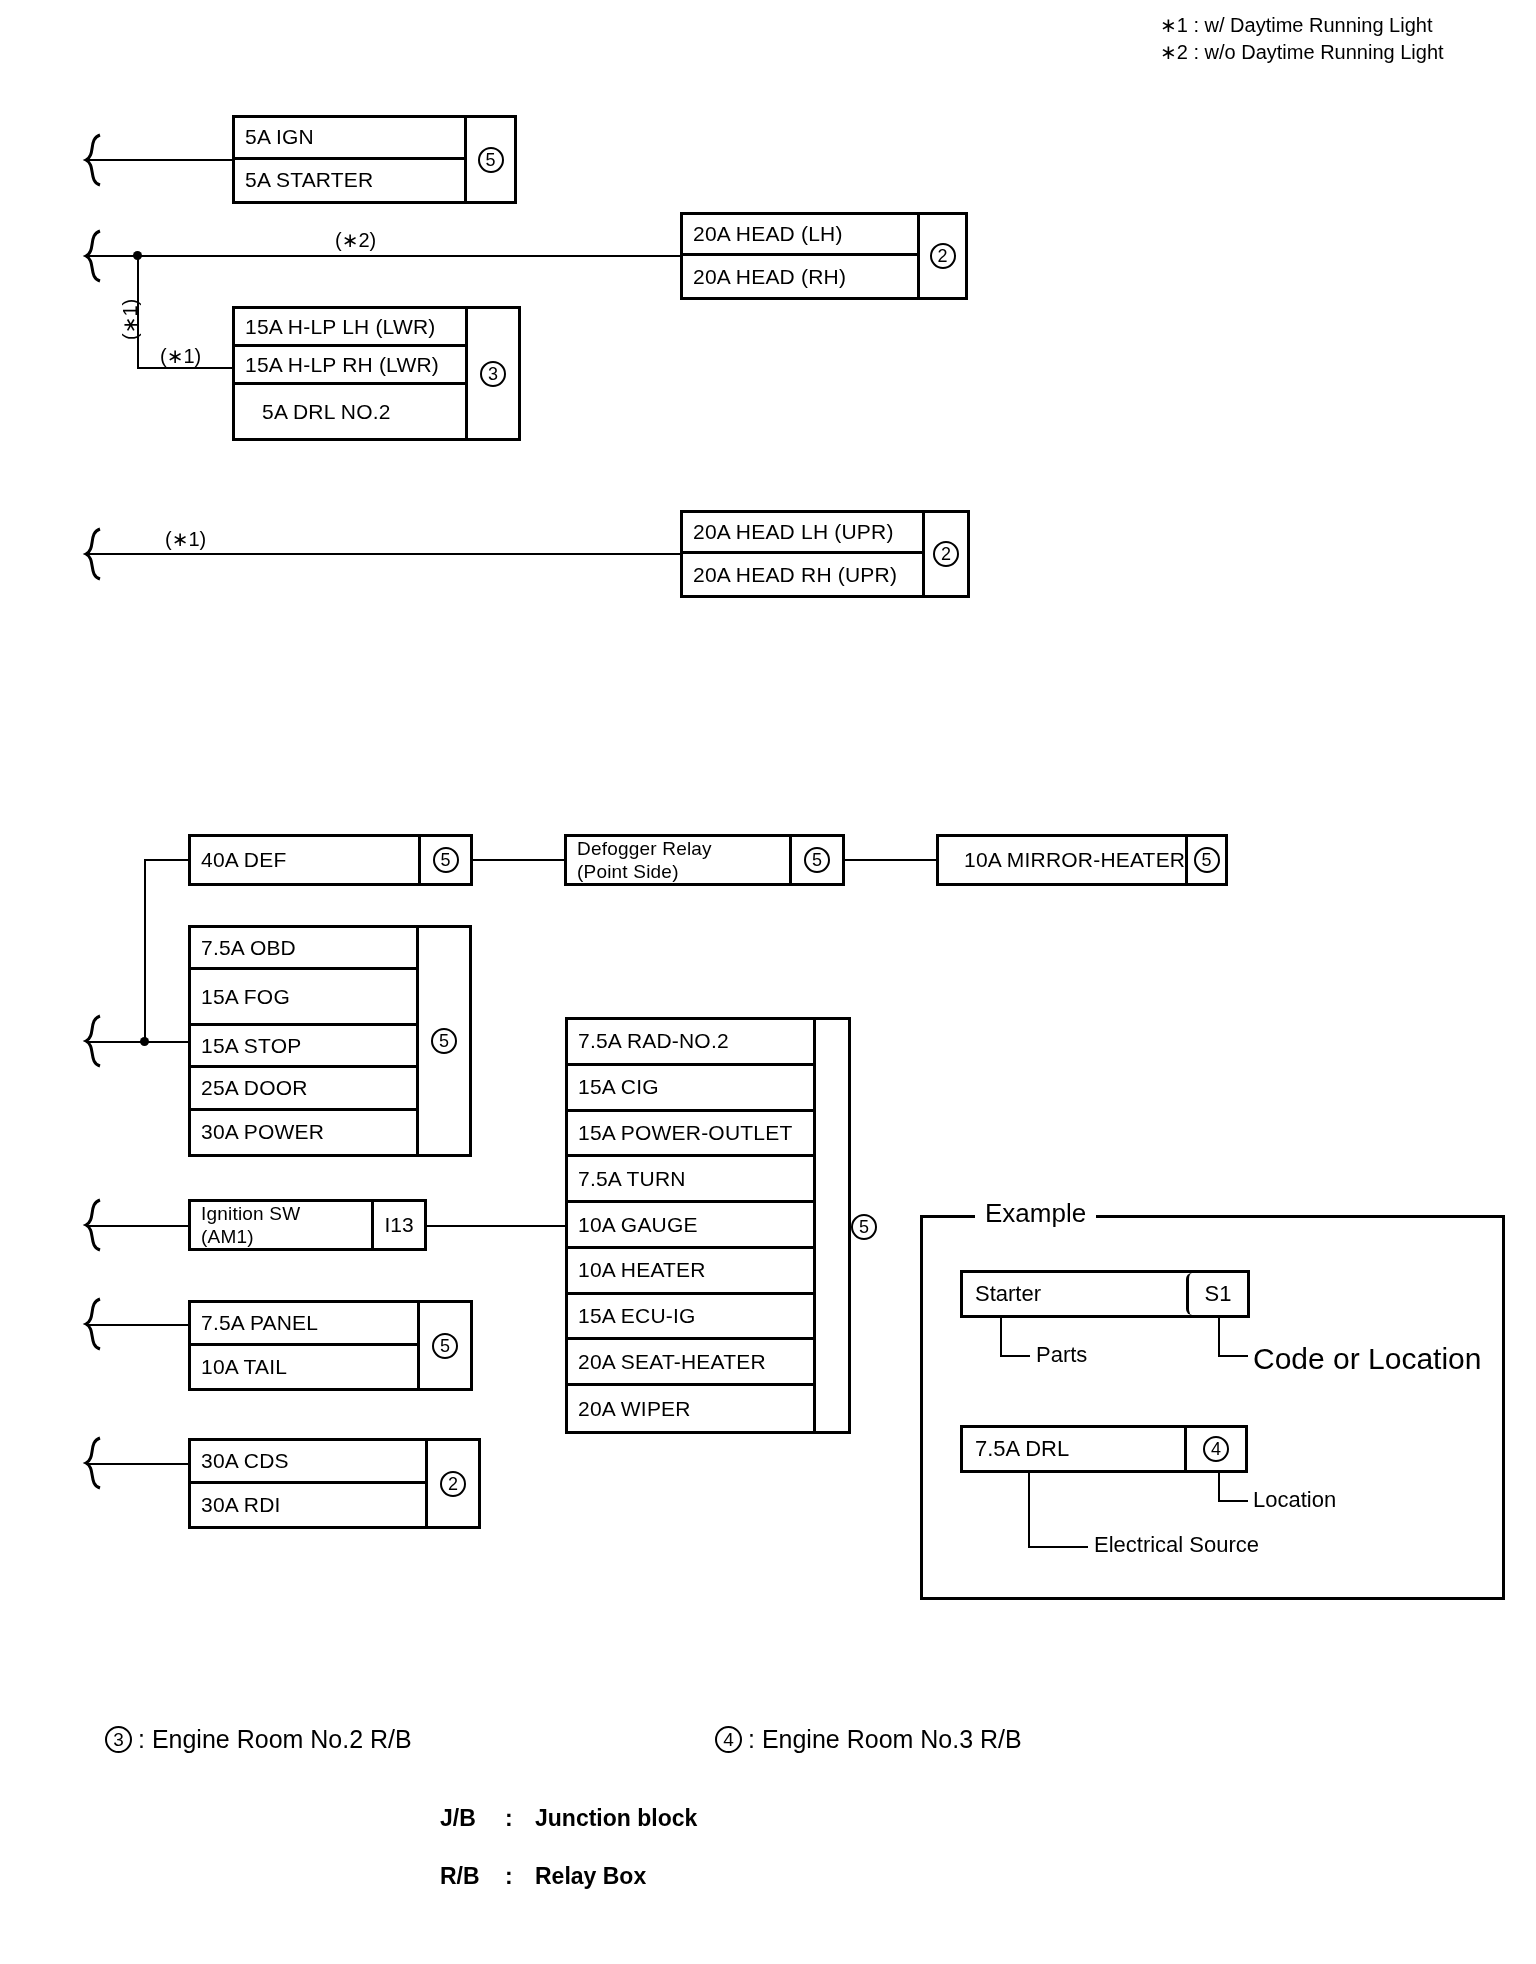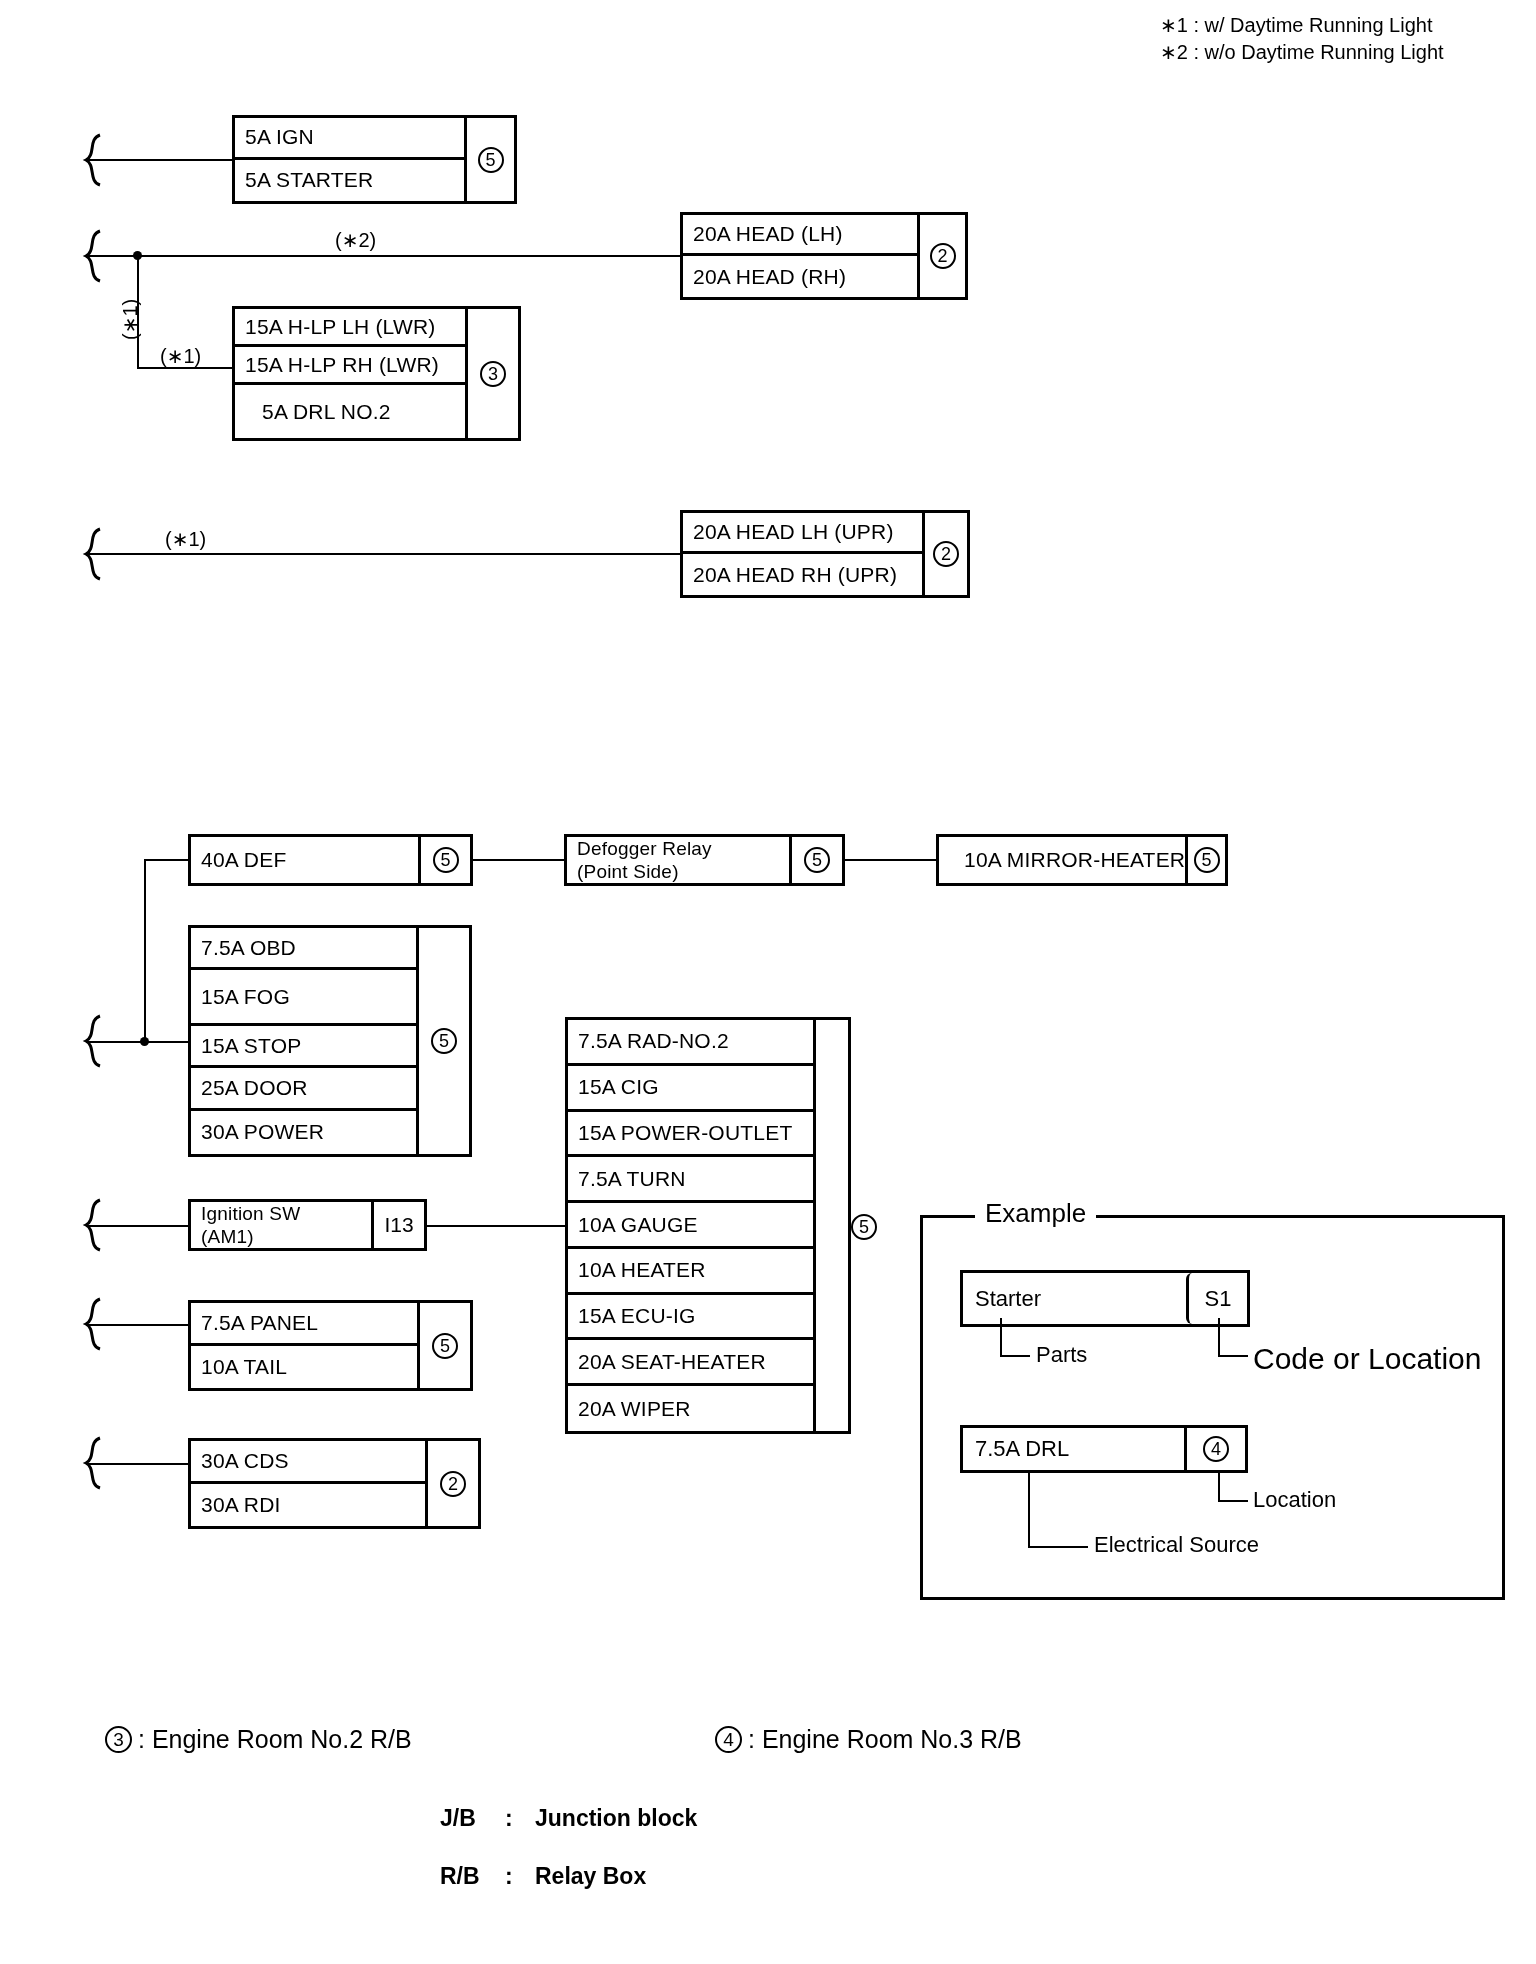--- a/index.html
+++ b/index.html
@@ -227,21 +227,21 @@
       <div class="row" style="height:44px;">30A RDI</div>
     </div>
     <div class="code" style="width:53px;">
       <span class="circ">2</span>
     </div>
   </div>
 
   <div id="example-panel" style="left:920px;top:1215px;width:585px;height:385px;"></div>
   <div id="example-title" style="left:975px;top:1198px;">Example</div>
 
-  <div class="exbox" style="left:960px;top:1270px;width:290px;height:57px;">
+  <div class="exbox" style="left:960px;top:1270px;width:290px;height:48px;">
     <div class="name">Starter</div>
     <div class="code" style="width:58px;border-radius:6px;">S1</div>
   </div>
 
   <div class="v" style="left:1000px;top:1318px;height:38px;"></div>
   <div class="h" style="left:1000px;top:1355px;width:30px;"></div>
   <div class="lbl" style="left:1036px;top:1342px;font-size:22px;">Parts</div>
 
   <div class="v" style="left:1218px;top:1318px;height:38px;"></div>
   <div class="h" style="left:1218px;top:1355px;width:30px;"></div>

